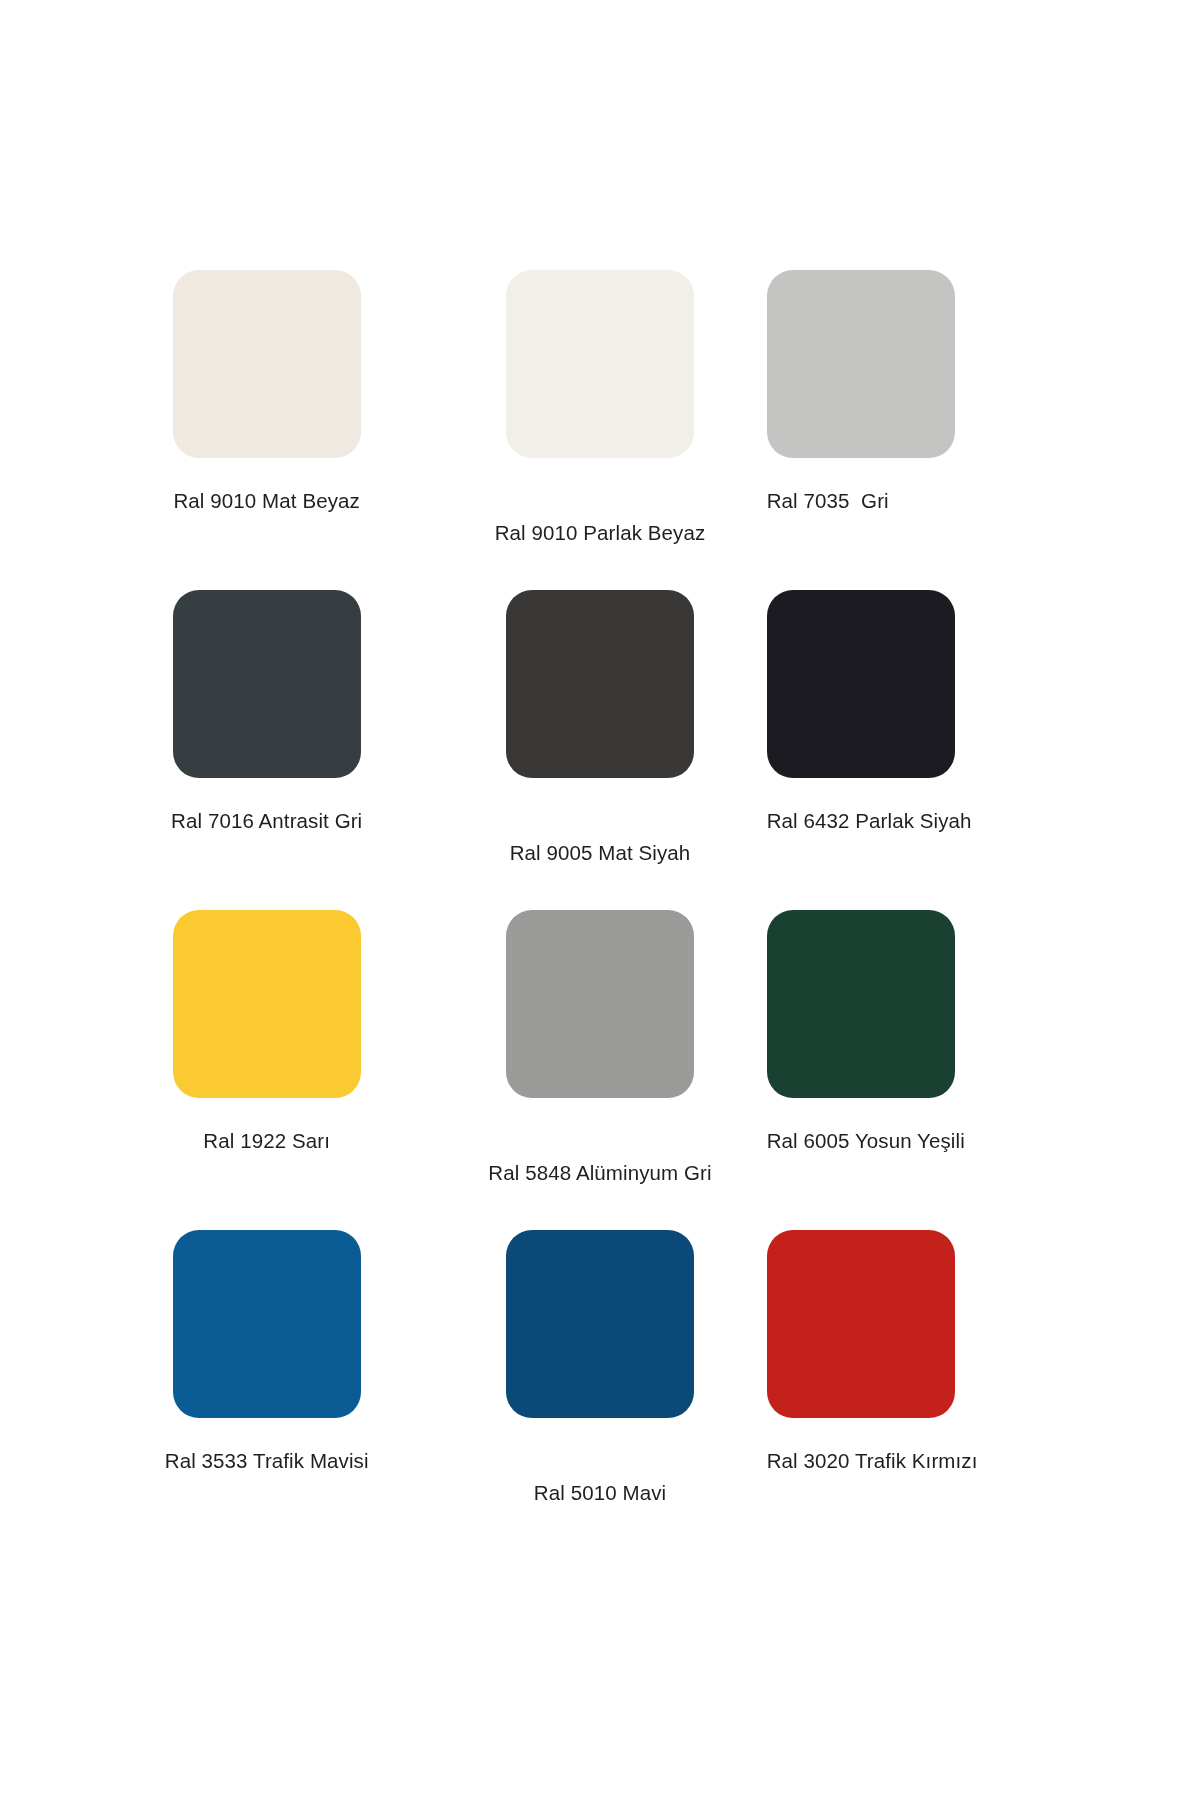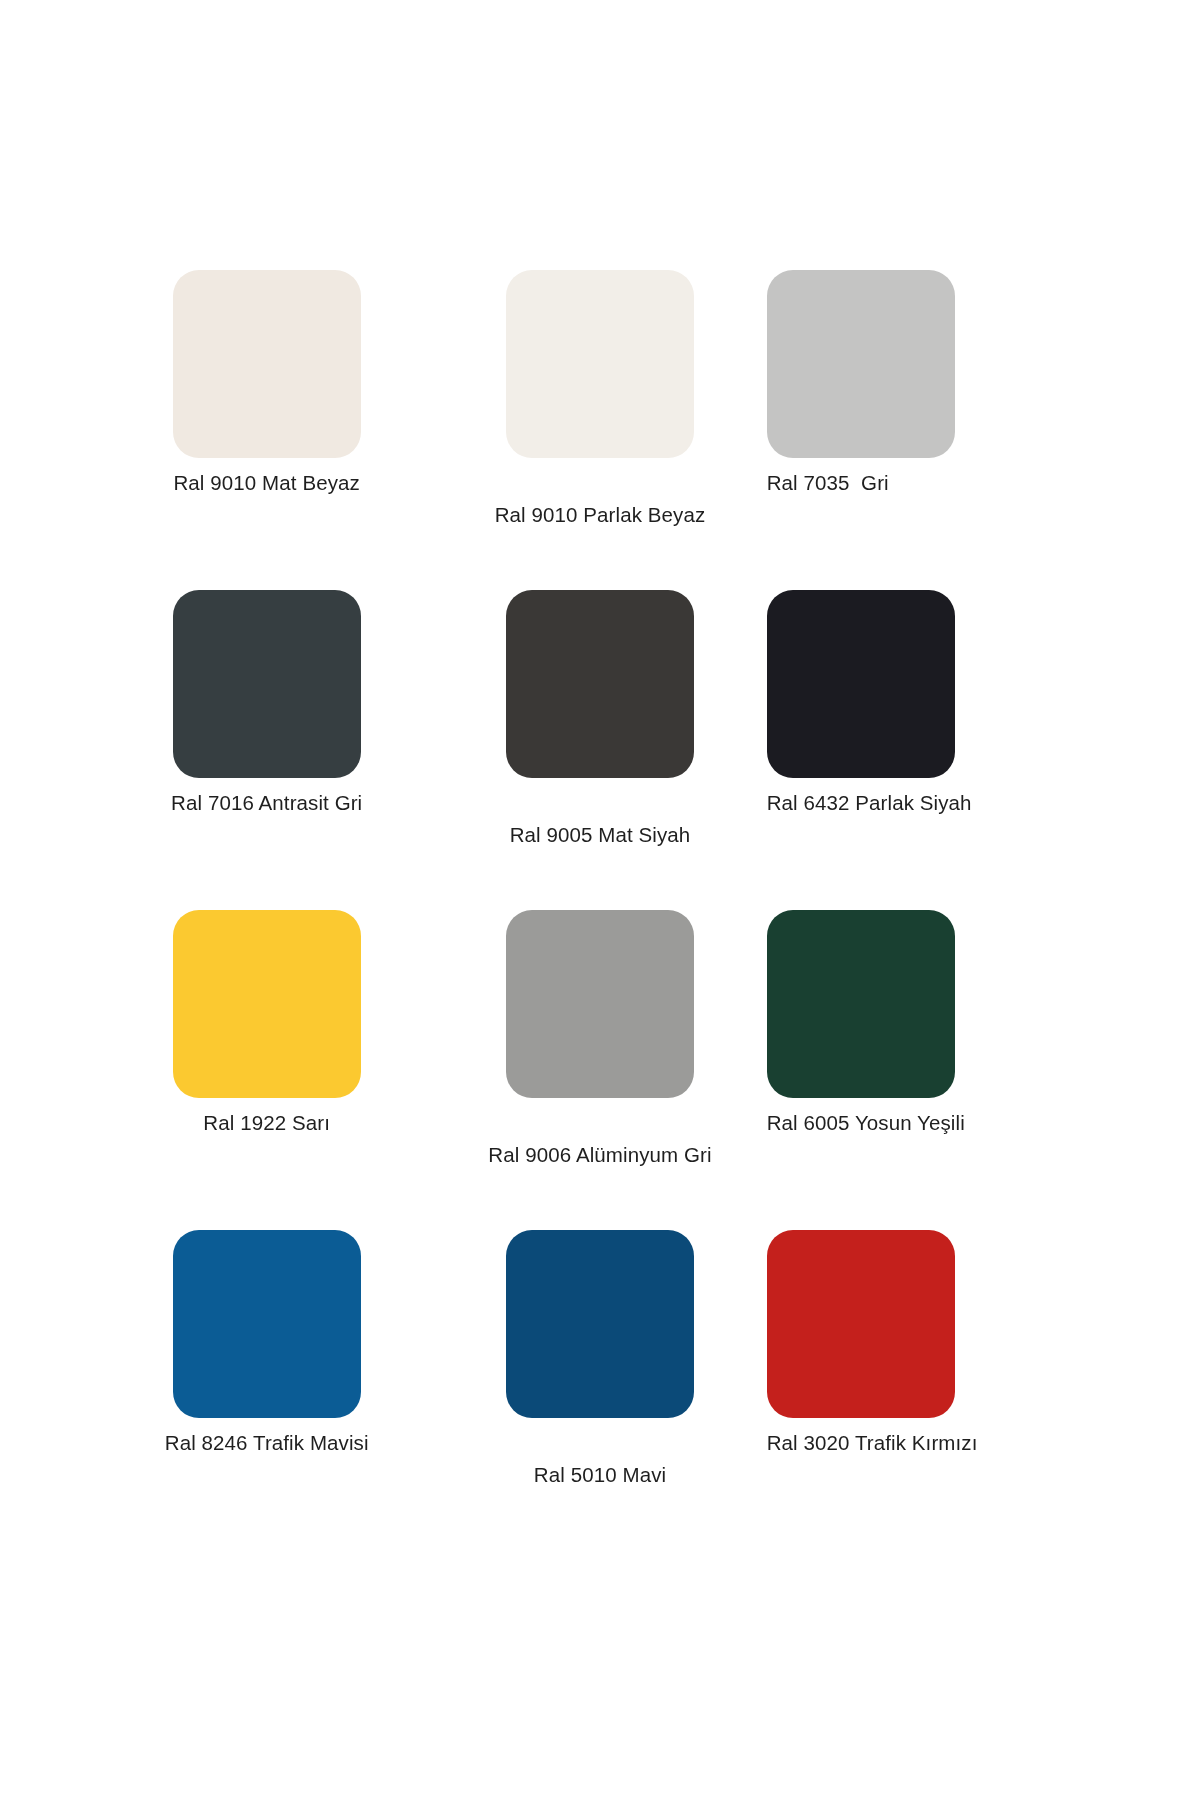--- a/index.html
+++ b/index.html
@@ -44,21 +44,21 @@
   }
 
   .swatch-chip {
     width: 188px;
     height: 188px;
     border-radius: 26px;
     box-sizing: border-box;
   }
 
   .swatch-label {
-    margin-top: 13px;
+    margin-top: 31px;
     font-size: 20.5px;
     line-height: 1.2;
     color: #1f1f1f;
     letter-spacing: 0.1px;
     text-align: center;
     white-space: pre;
     font-weight: 400;
   }
 
   
@@ -94,29 +94,29 @@
       <div class="swatch-cell">
         <div class="swatch-chip" style="background: rgb(27, 27, 33);"></div>
         <div class="swatch-label">Ral 6432 Parlak Siyah</div>
       </div>
       <div class="swatch-cell">
         <div class="swatch-chip" style="background: rgb(251, 201, 48);"></div>
         <div class="swatch-label">Ral 1922 Sarı</div>
       </div>
       <div class="swatch-cell">
         <div class="swatch-chip" style="background: rgb(155, 155, 153);"></div>
-        <div class="swatch-label">Ral 9006 Alüminyum Gri</div>
+        <div class="swatch-label">Ral 5848 Alüminyum Gri</div>
       </div>
       <div class="swatch-cell">
         <div class="swatch-chip" style="background: rgb(25, 64, 49);"></div>
         <div class="swatch-label">Ral 6005 Yosun Yeşili</div>
       </div>
       <div class="swatch-cell">
         <div class="swatch-chip" style="background: rgb(11, 92, 149);"></div>
-        <div class="swatch-label">Ral 8246 Trafik Mavisi</div>
+        <div class="swatch-label">Ral 3533 Trafik Mavisi</div>
       </div>
       <div class="swatch-cell">
         <div class="swatch-chip" style="background: rgb(11, 74, 120);"></div>
         <div class="swatch-label">Ral 5010 Mavi</div>
       </div>
       <div class="swatch-cell">
         <div class="swatch-chip" style="background: rgb(196, 32, 28);"></div>
         <div class="swatch-label">Ral 3020 Trafik Kırmızı</div>
       </div>
     </div>

